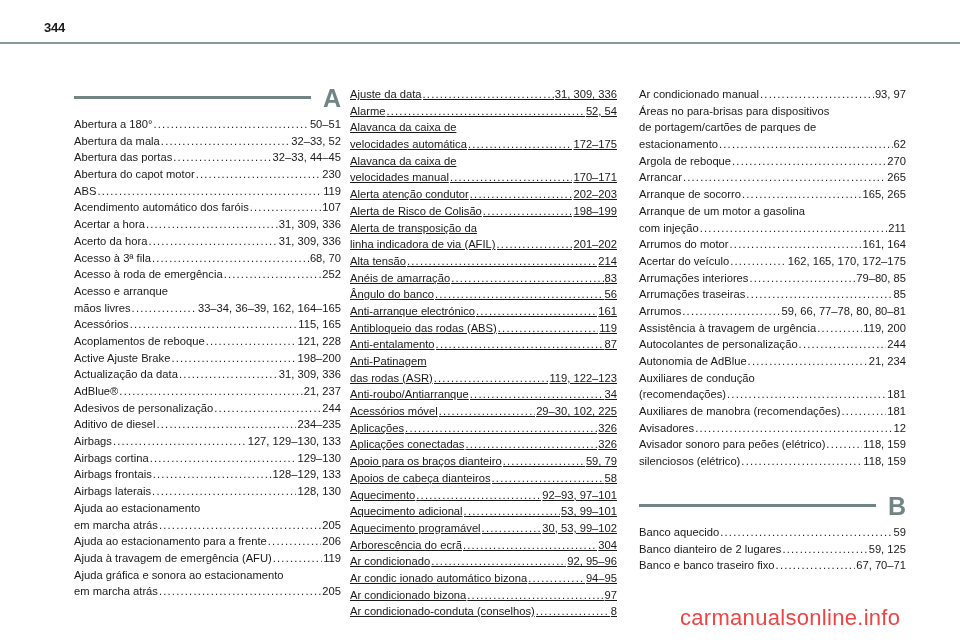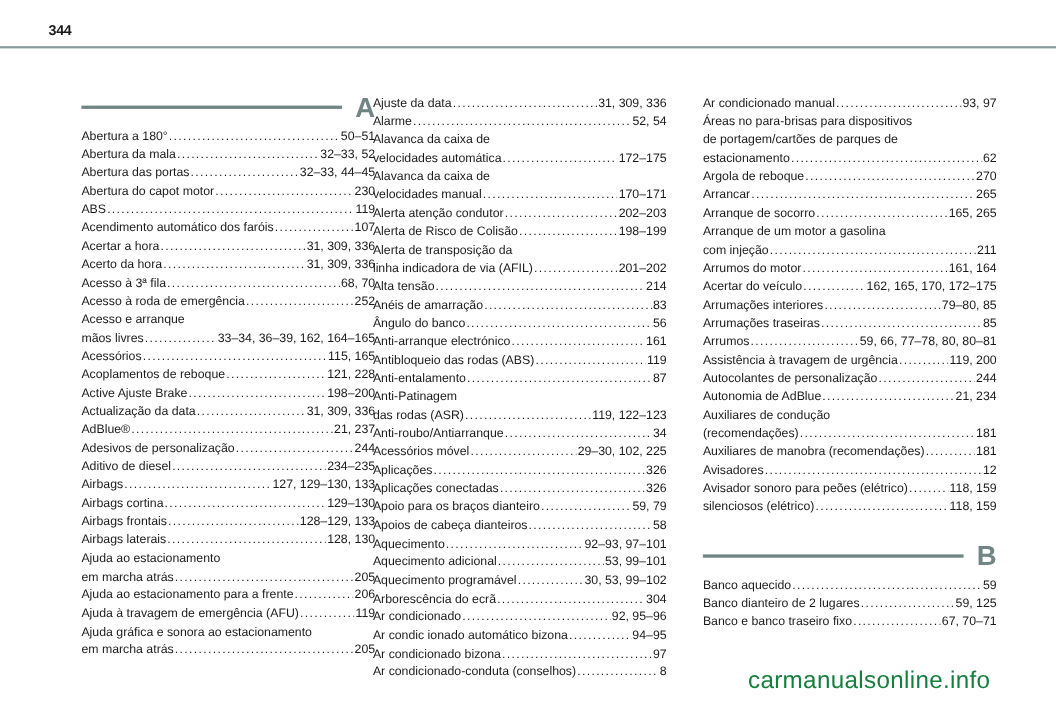--- a/index.html
+++ b/index.html
@@ -31,21 +31,21 @@
       height: 2px;
       background: #889999;
     }
     .column {
       position: absolute;
       width: 267px;
       font-size: 11.2px;
       line-height: 16.7px;
     }
     .col-1 { left: 74px; top: 86px; }
-    .col-2 { left: 339px; top: 86px; }
+    .col-2 { left: 350px; top: 86px; text-decoration: underline; }
     .col-3 { left: 639px; top: 86px; }
 
     .section-head {
       position: relative;
       height: 30px;
       margin-bottom: 0px;
     }
     .section-rule {
       position: absolute;
       left: 0;
@@ -90,21 +90,21 @@
       display: block;
     }
     .spacer {
       height: 24px;
     }
     .watermark {
       position: absolute;
       left: 680px;
       top: 605px;
       font-size: 22px;
-      color: #15803d;
+      color: #ef4444;
       letter-spacing: 0.3px;
     }
   </style>
 </head>
 <body>
 
 <div class="page-number">344</div>
 <div class="header-rule"></div>
 
 <div class="column col-1">

